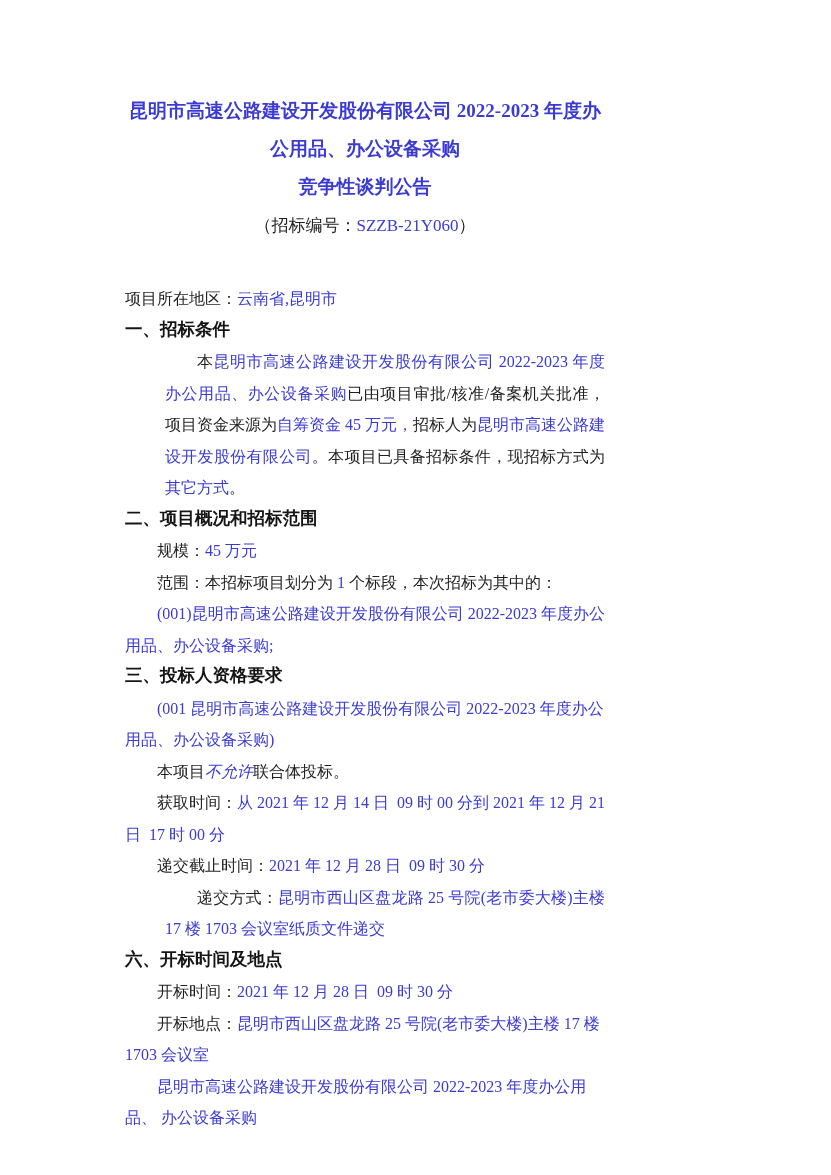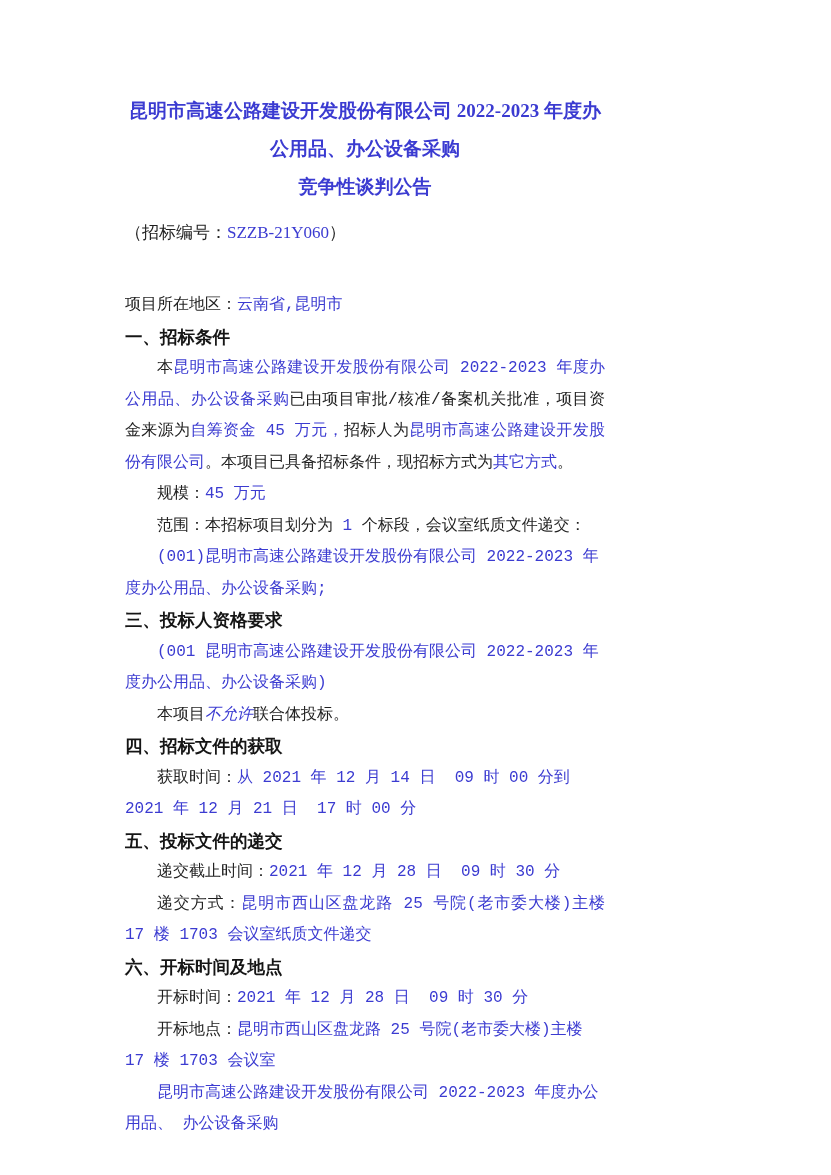--- a/index.html
+++ b/index.html
@@ -10,34 +10,34 @@
     padding: 92px 121px 1px 125px;
     font-family: "Liberation Serif", "DejaVu Serif", serif;
     color: var(--ink);
     overflow: hidden;
   }
   .doc-title {
     font-size: 19px; font-weight: bold; color: var(--blue);
     text-align: center; line-height: 38px;
   }
   .tender-line {
-    font-size: 17px; line-height: 34px;
-    color: var(--ink); margin-top: 10px;
+    font-size: 17px; text-align: center; line-height: 34px;
+    color: var(--ink); margin-top: 3px;
   }
   .body-line, .body-para {
-    margin: 0; font-size: 16px; line-height: 31.5px; color: var(--ink); font-family: Liberation Mono, monospace;
+    margin: 0; font-size: 16px; line-height: 31.5px; color: var(--ink);
   }
   .loc-line { margin-top: 40px; }
   h2.sec-heading {
     margin: 0; font-size: 17.5px; line-height: 31.5px;
-    font-family: Liberation Serif, serif;
+    font-family: Liberation Mono, monospace;
     font-weight: bold; color: #151515;
   }
   .indent { text-indent: 32px; }
-  .justify { text-align: justify; }
+  .justify { text-align: justify; margin-left: 40px; }
   .blue { color: var(--blue); }
   .em-blue { color: var(--blue); font-style: italic; }
   .pw { white-space: pre-wrap; }
 </style>
 </head>
 <body>
 
 <div class="page">
 
   <div class="doc-title">
@@ -45,32 +45,31 @@
     <div>竞争性谈判公告</div>
   </div>
 
   <div class="tender-line"><span>（招标编号：</span><span class="blue">SZZB-21Y060</span><span>）</span></div>
 
   <p class="body-line loc-line"><span>项目所在地区：</span><span class="blue">云南省,昆明市</span></p>
 
   <h2 class="sec-heading">一、招标条件</h2>
   <p class="body-para indent justify"><span>本</span><span class="blue pw">昆明市高速公路建设开发股份有限公司 2022-2023 年度办公用品、办公设备采购</span><span>已由项目审批/核准/备案机关批准，项目资金来源为</span><span class="blue pw">自筹资金 45 万元，</span><span>招标人为</span><span class="blue">昆明市高速公路建设开发股份有限公司</span><span>。本项目已具备招标条件，现招标方式为</span><span class="blue">其它方式</span><span>。</span></p>
 
+  <h2 class="sec-heading">二、项目概况和招标范围</h2>
   <p class="body-line indent"><span>规模：</span><span class="blue pw">45 万元</span></p>
-  <p class="body-line indent"><span>范围：</span><span class="pw">本招标项目划分为 </span><span class="blue">1</span><span class="pw"> 个标段，会议室纸质文件递交：</span></p>
+  <p class="body-line indent"><span>范围：</span><span class="pw">本招标项目划分为 </span><span class="blue">1</span><span class="pw"> 个标段，本次招标为其中的：</span></p>
   <p class="body-line indent"><span class="blue pw">(001)昆明市高速公路建设开发股份有限公司 2022-2023 年度办公用品、办公设备采购;</span></p>
 
   <h2 class="sec-heading">三、投标人资格要求</h2>
   <p class="body-para indent"><span class="blue pw">(001 昆明市高速公路建设开发股份有限公司 2022-2023 年度办公用品、办公设备采购)</span><br></p>
   <p class="body-line indent"><span>本项目</span><span class="em-blue">不允许</span><span>联合体投标。</span></p>
 
-  <h2 class="sec-heading">四、招标文件的获取</h2>
   <p class="body-line indent"><span>获取时间：</span><span class="blue pw">从 2021 年 12 月 14 日  09 时 00 分到 2021 年 12 月 21 日  17 时 00 分</span></p>
 
-  <h2 class="sec-heading">五、投标文件的递交</h2>
   <p class="body-line indent"><span>递交截止时间：</span><span class="blue pw">2021 年 12 月 28 日  09 时 30 分</span></p>
   <p class="body-para indent justify"><span>递交方式：</span><span class="blue pw">昆明市西山区盘龙路 25 号院(老市委大楼)主楼 17 楼 1703 会议室纸质文件递交</span></p>
 
   <h2 class="sec-heading">六、开标时间及地点</h2>
   <p class="body-line indent"><span>开标时间：</span><span class="blue pw">2021 年 12 月 28 日  09 时 30 分</span></p>
   <p class="body-line indent"><span>开标地点：</span><span class="blue pw">昆明市西山区盘龙路 25 号院(老市委大楼)主楼 17 楼 1703 会议室</span></p>
 
   <p class="body-para indent"><span class="blue pw">昆明市高速公路建设开发股份有限公司 2022-2023 年度办公用品、 办公设备采购</span><br></p>
 
 </div>

